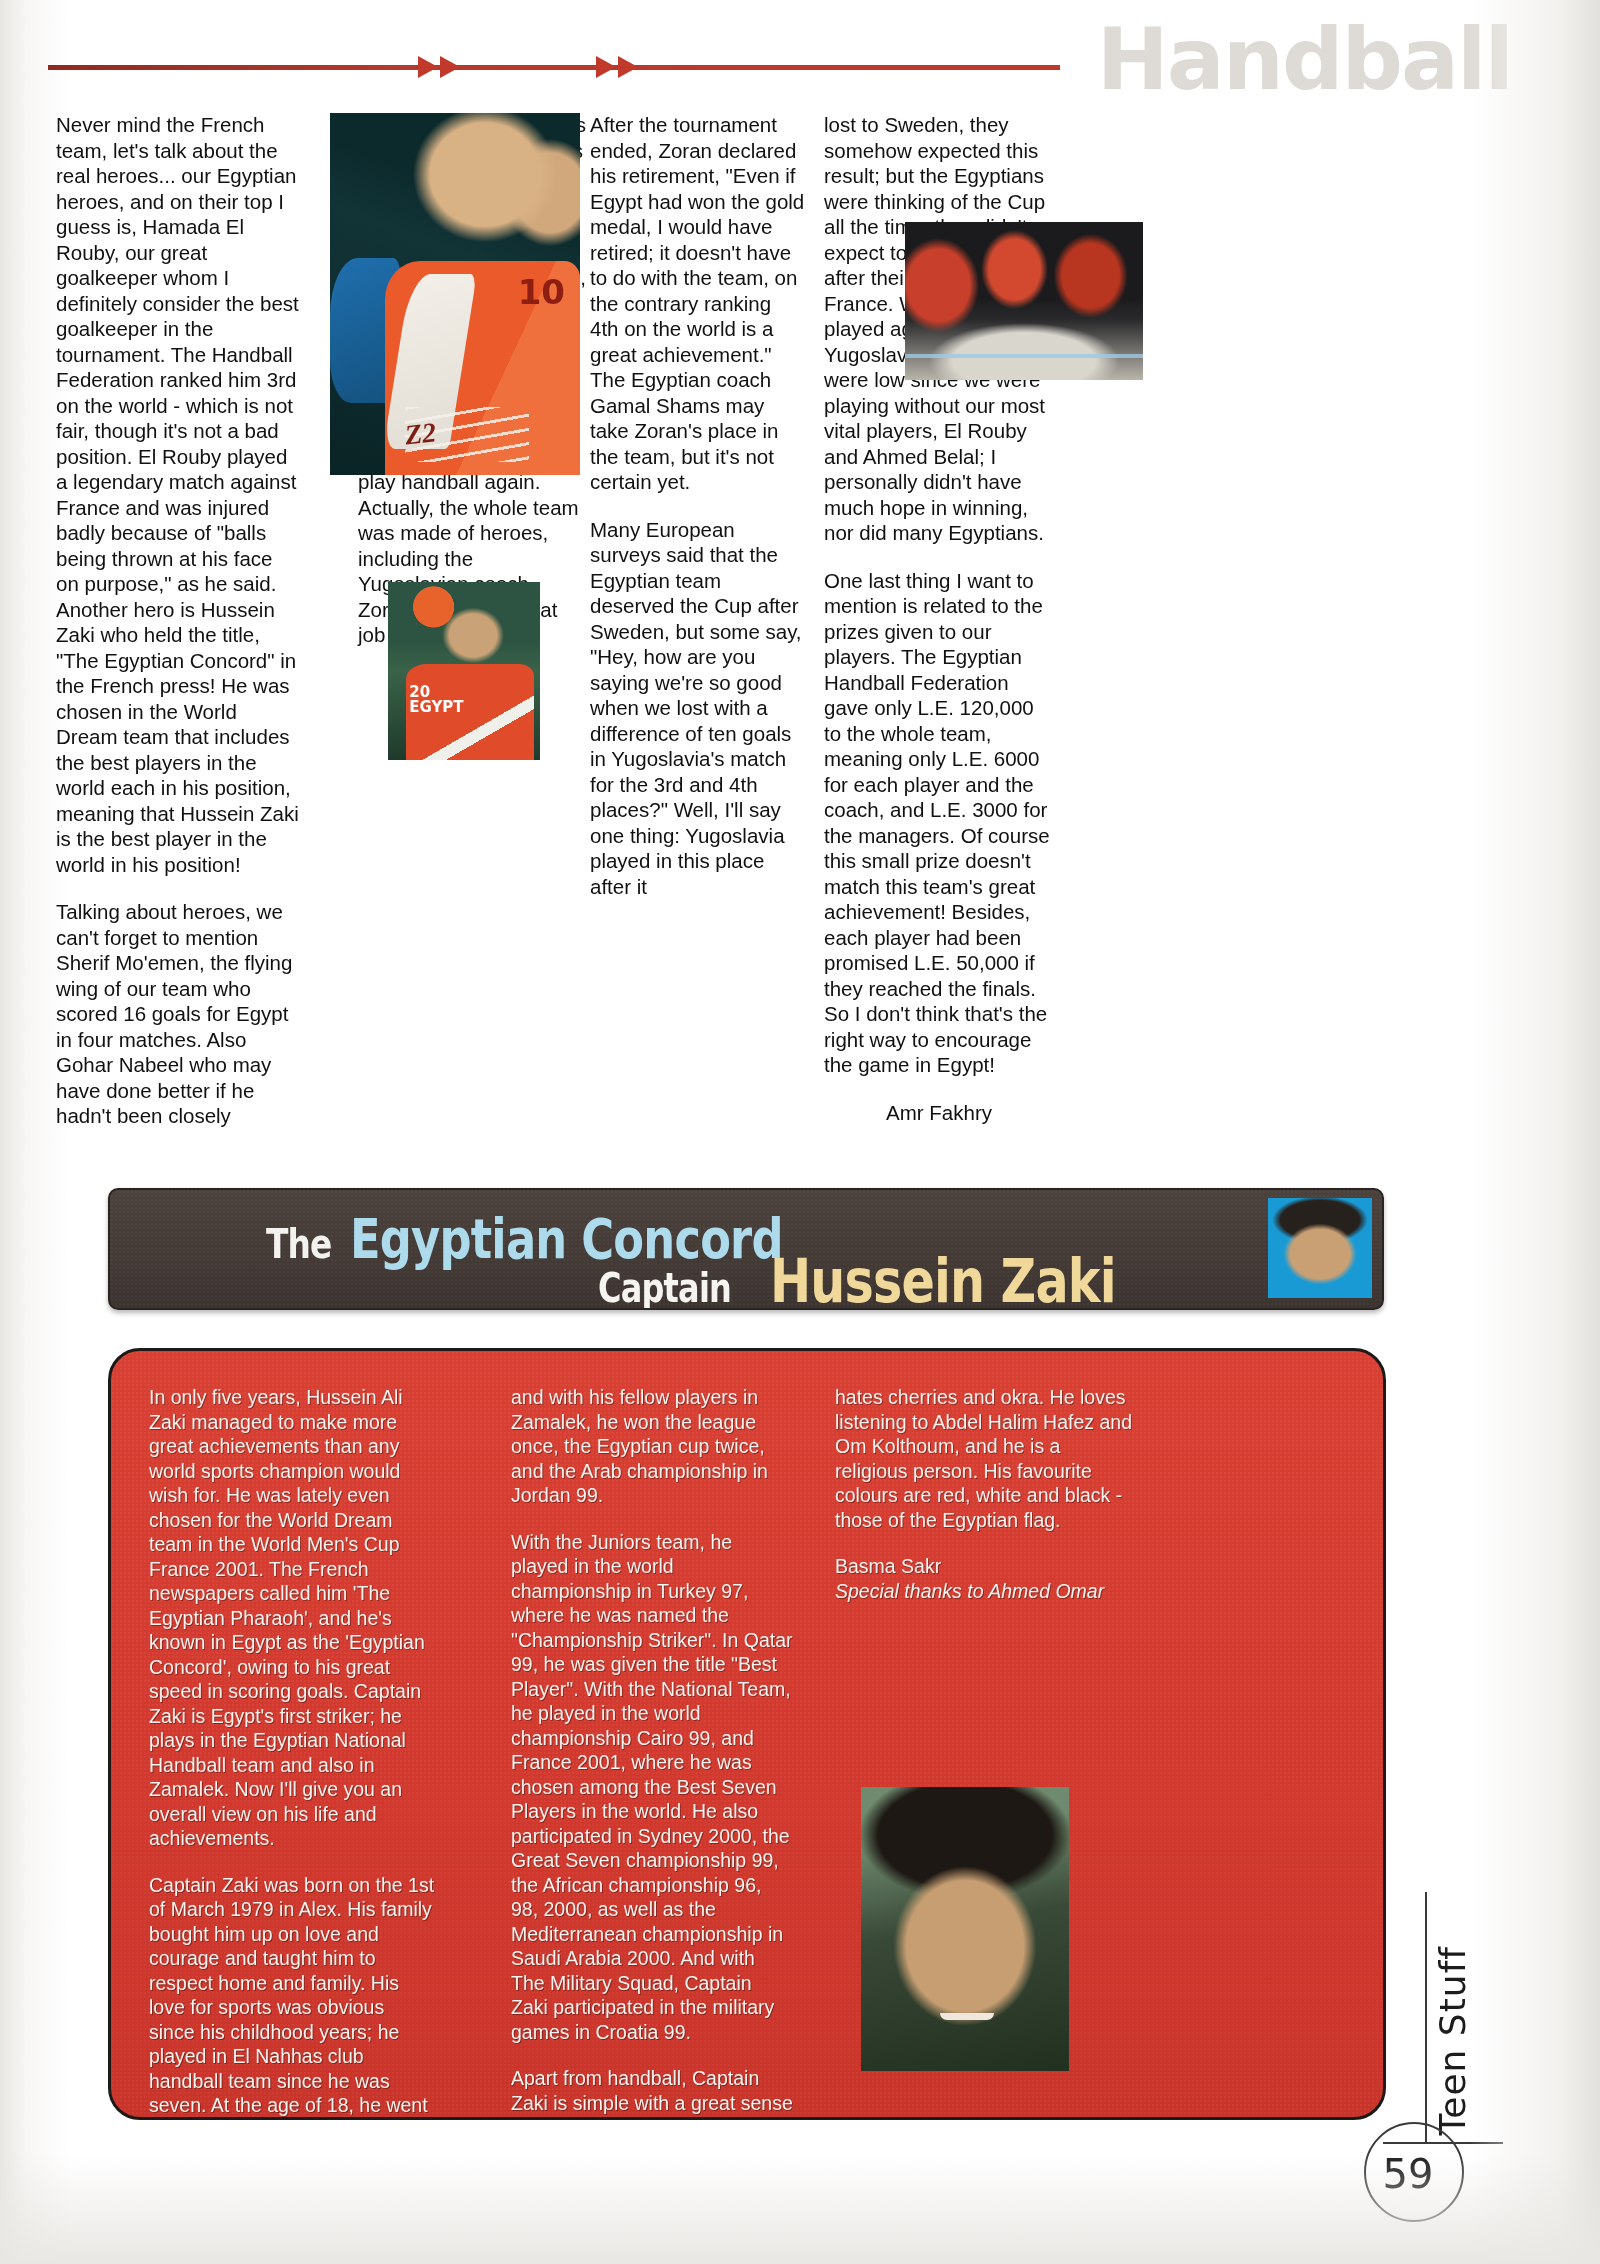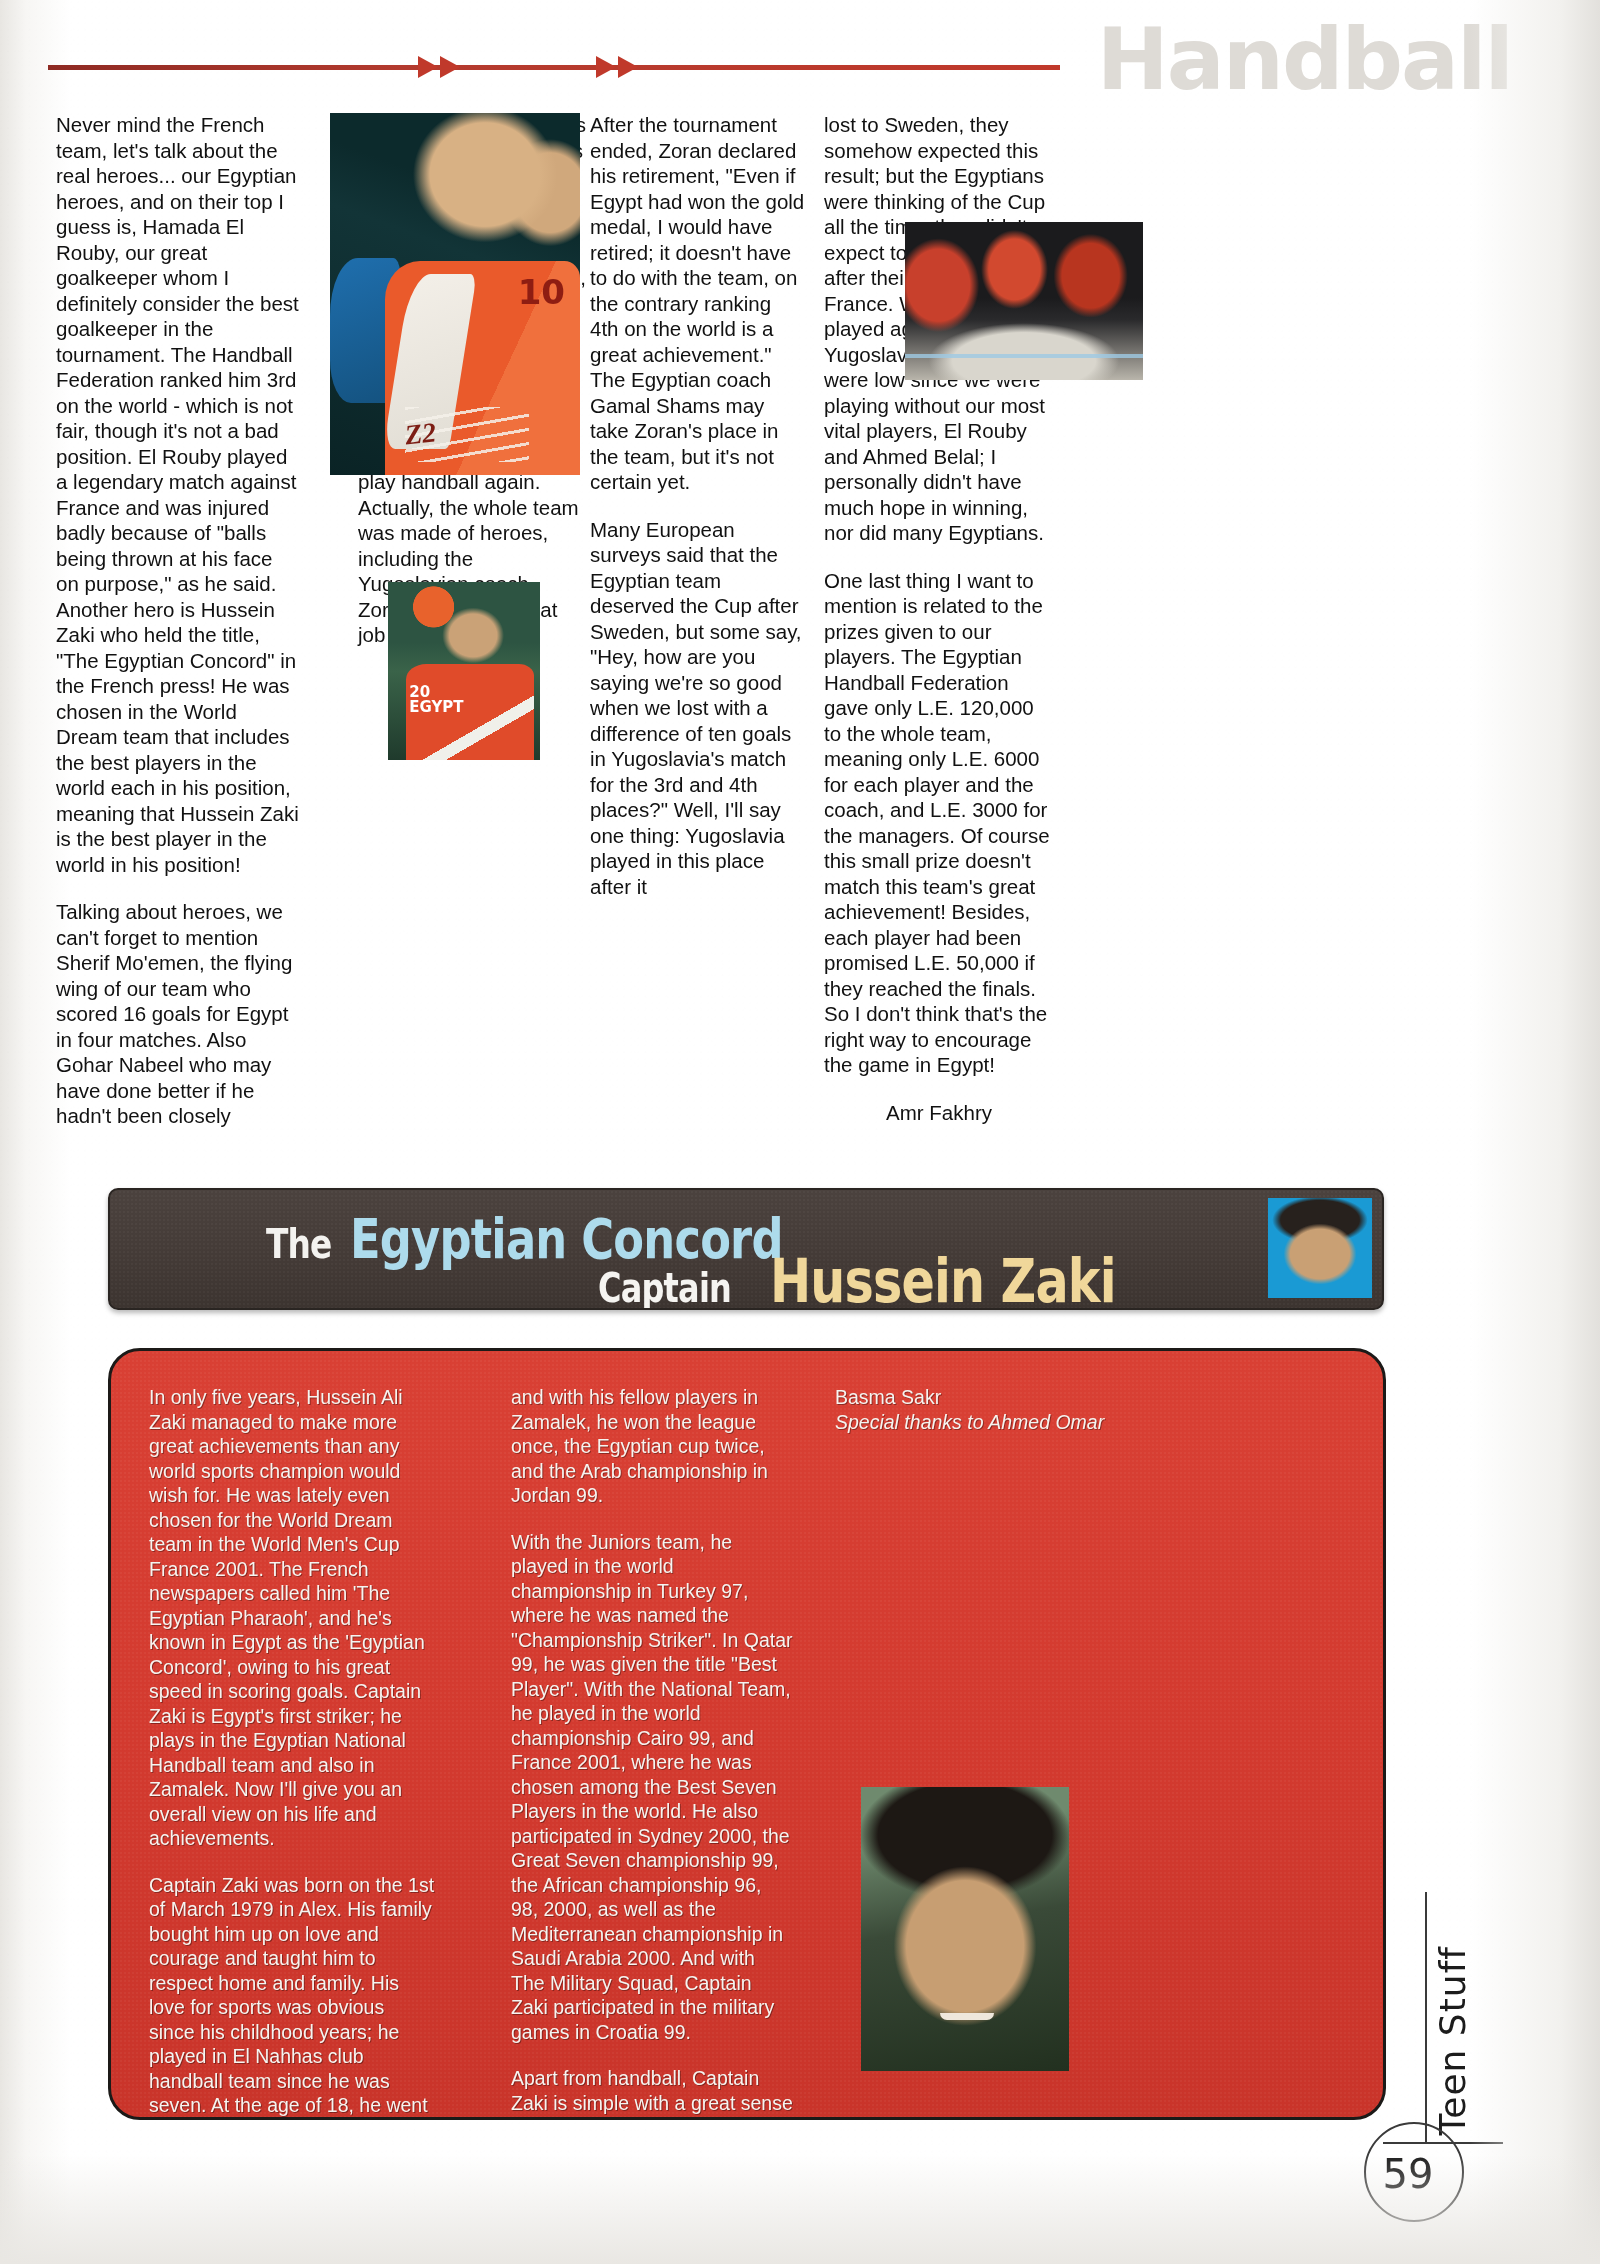--- a/index.html
+++ b/index.html
@@ -363,20 +363,21 @@
       <p>Captain Zaki was born on the 1st of March 1979 in Alex. His family bought him up on love and courage and taught him to respect home and family. His love for sports was obvious since his childhood years; he played in El Nahhas club handball team since he was seven. At the age of 18, he went to Cairo where he faced many difficulties as he wasn't used to living away from his family. Despite his young age, Captain Zaki participated in many championships;</p>
     </div>
 
     <div class="rb-col rb-2">
       <p>and with his fellow players in Zamalek, he won the league once, the Egyptian cup twice, and the Arab championship in Jordan 99.</p>
       <p>With the Juniors team, he played in the world championship in Turkey 97, where he was named the "Championship Striker". In Qatar 99, he was given the title "Best Player". With the National Team, he played in the world championship Cairo 99, and France 2001, where he was chosen among the Best Seven Players in the world. He also participated in Sydney 2000, the Great Seven championship 99, the African championship 96, 98, 2000, as well as the Mediterranean championship in Saudi Arabia 2000. And with The Military Squad, Captain Zaki participated in the military games in Croatia 99.</p>
       <p>Apart from handball, Captain Zaki is simple with a great sense of humour. He loves painting and doesn't prefer watching TV or going to the cinema or theatre; he likes eating macaroni and mangoes, and</p>
     </div>
 
     <div class="rb-col rb-3">
+      <p>hates cherries and okra. He loves listening to Abdel Halim Hafez and Om Kolthoum, and he is a religious person. His favourite colours are red, white and black - those of the Egyptian flag.</p>
       <p class="rb-credit">
         <span>Basma Sakr</span>
         <span class="italic">Special thanks to Ahmed Omar</span>
       </p>
     </div>
 
     <div id="rb-portrait">
       <div class="smile"></div>
     </div>
   </div>

